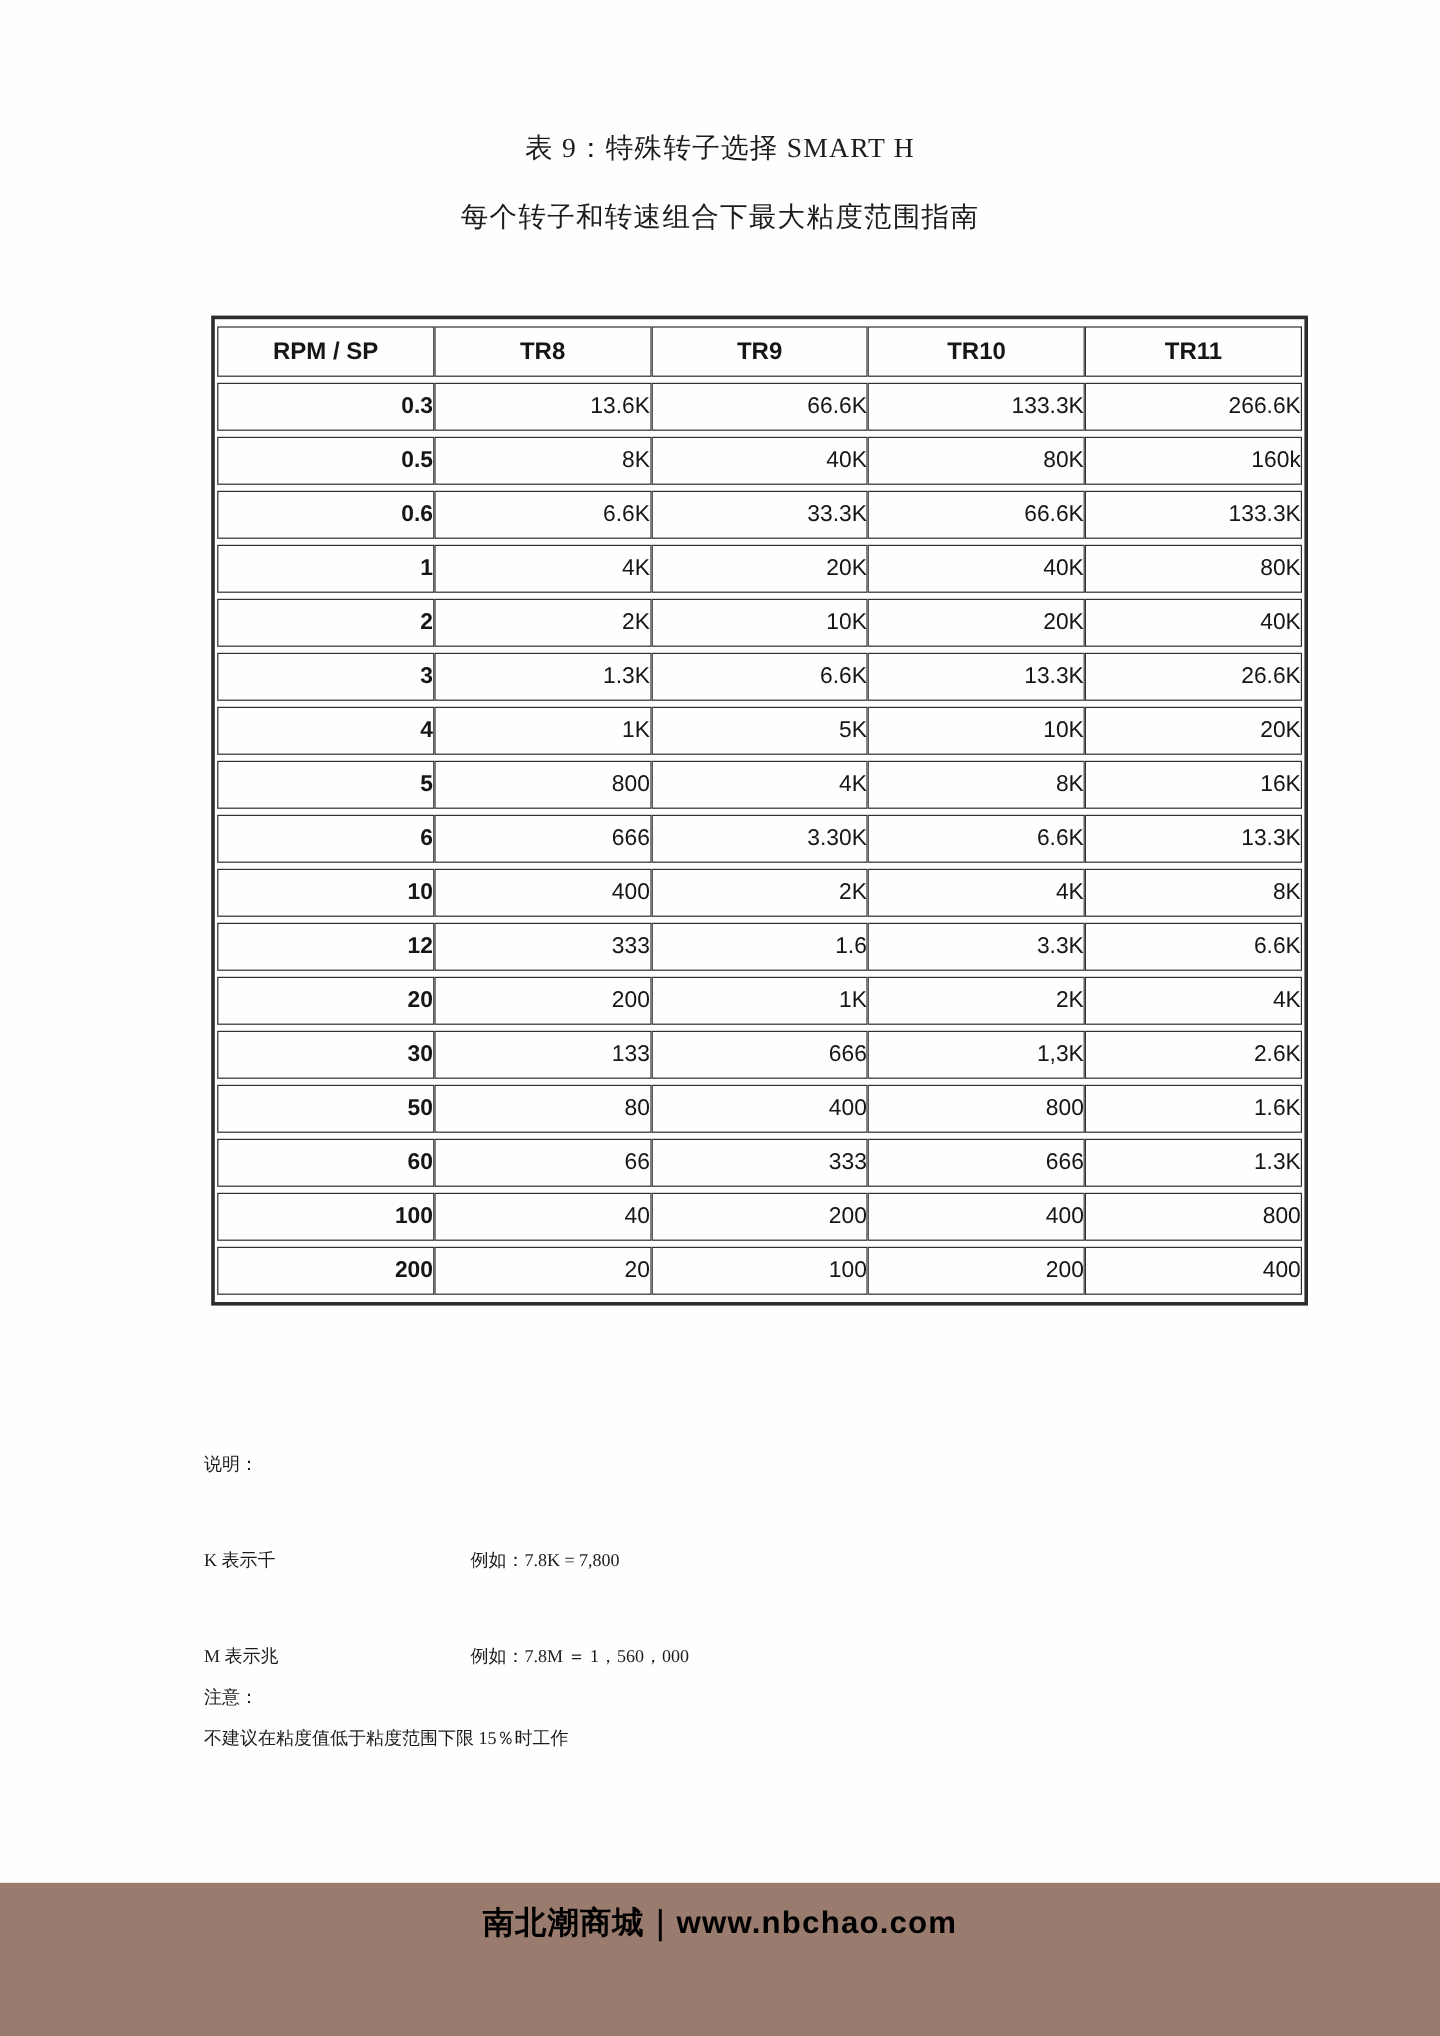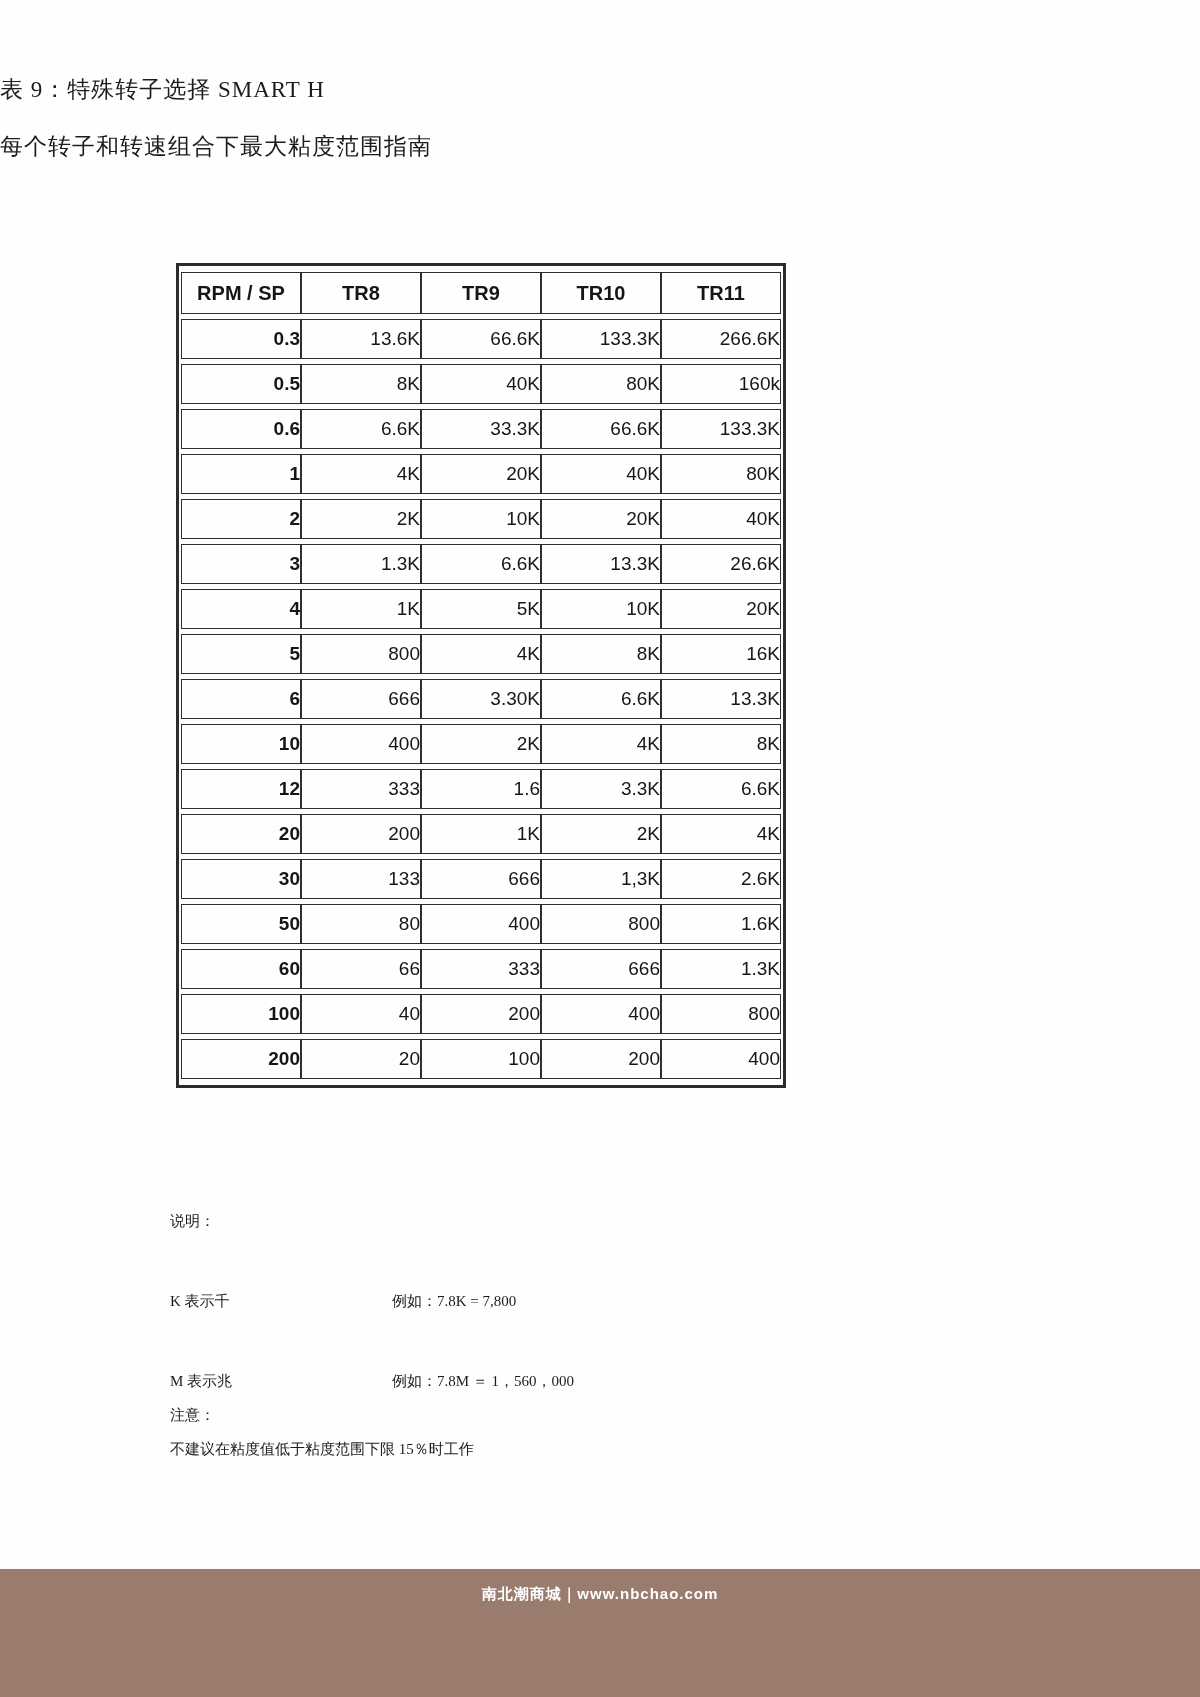--- a/index.html
+++ b/index.html
@@ -11,39 +11,40 @@
   .page {
     position: relative;
     width: 1200px;
     height: 1697px;
     background: #fefefe;
     overflow: hidden;
     color: #111;
   }
   
   .title-block {
-    padding-top: 74px;
+    padding-top: 108px;
+    text-align: center;
     font-family: "Liberation Serif", "DejaVu Serif", serif;
     color: #1c1c1c;
   }
   .title-line1 {
     font-size: 23px;
     letter-spacing: 1px;
   }
   .title-line2 {
     font-size: 23px;
     margin-top: 26px;
     letter-spacing: 1px;
   }
   
   .table-wrap {
     position: absolute;
     left: 176px;
     top: 263px;
-    width: 610px;
+    width: 914px;
     border: 3px solid #2c2c2c;
     background: #fefefe;
     box-sizing: border-box;
     padding: 1px 2px;
   }
   table.visc {
     width: 100%;
     border-collapse: separate;
     border-spacing: 0 5px;
     table-layout: fixed;
@@ -90,22 +91,22 @@
     position: absolute;
     left: 0;
     bottom: 0;
     width: 100%;
     height: 128px;
     text-align: center;
   }
   .footer .footer-text {
     display: inline-block;
     margin-top: 16px;
-    color: #ffffff;
-    font-size: 15px;
+    color: #000000;
+    font-size: 26px;
     font-weight: 600;
     letter-spacing: 1px;
     font-family: "Liberation Sans", sans-serif;
   }
 </style>
 </head>
 <body>
 
 <div class="page">
 

